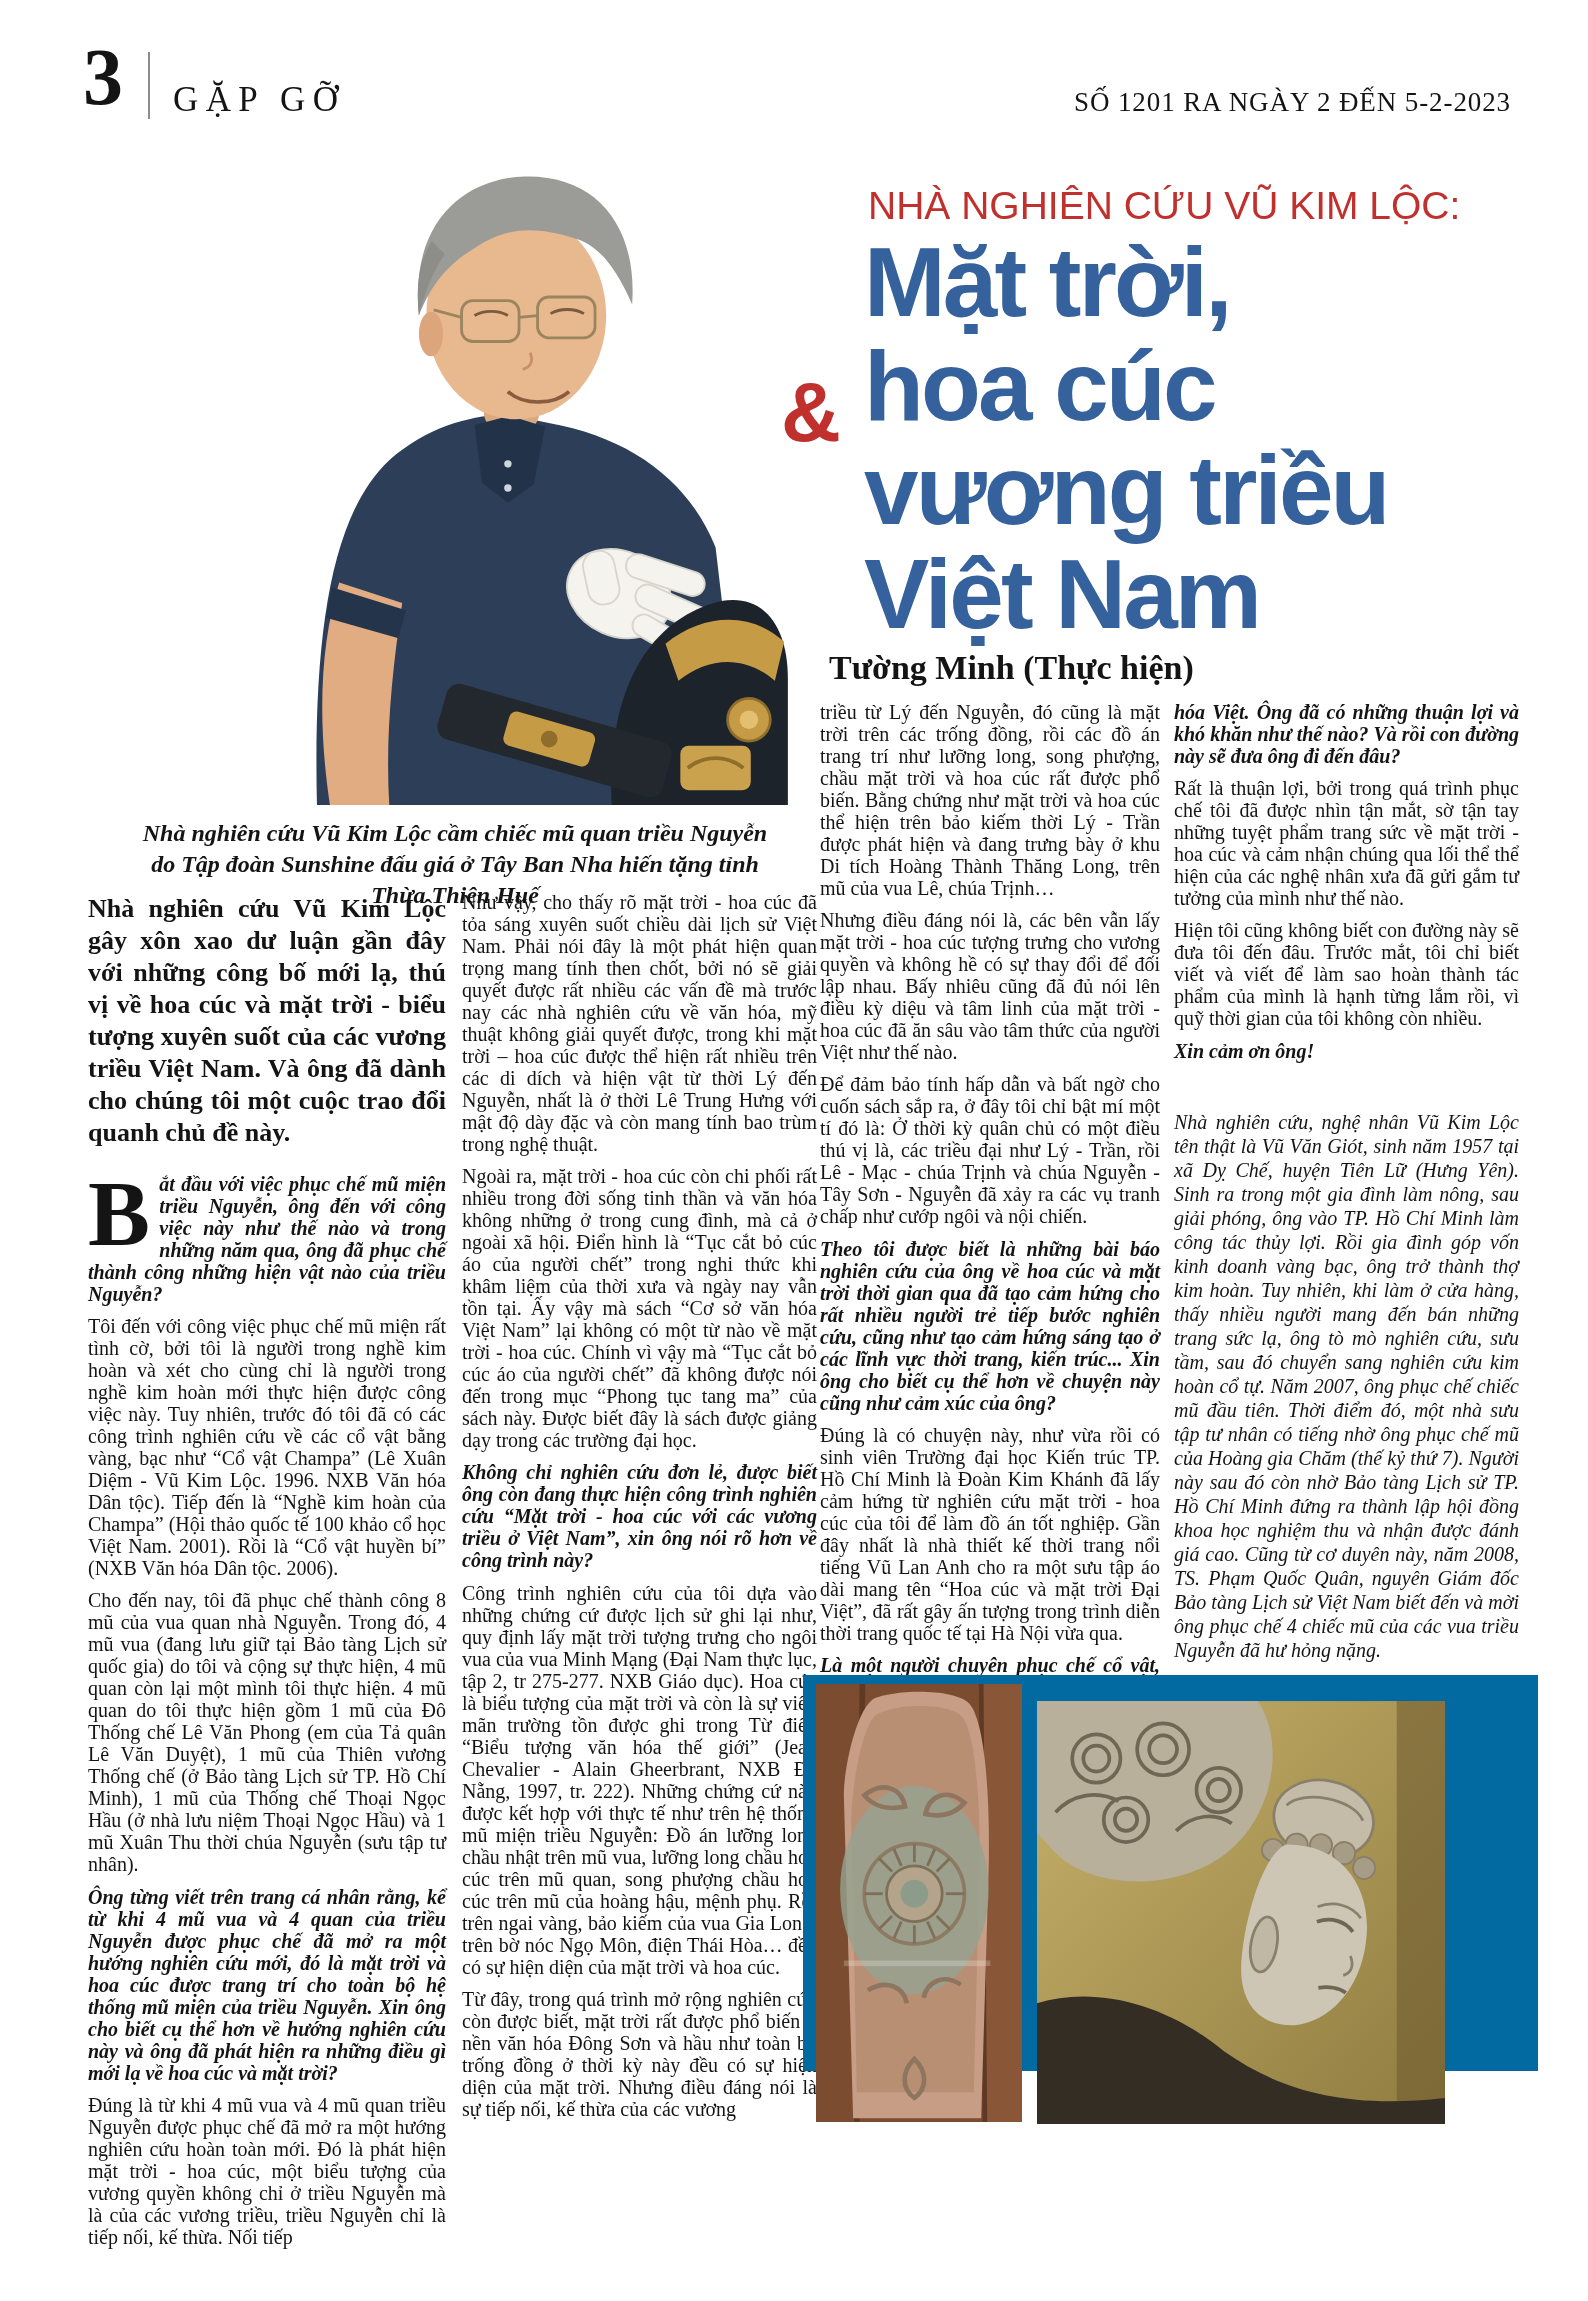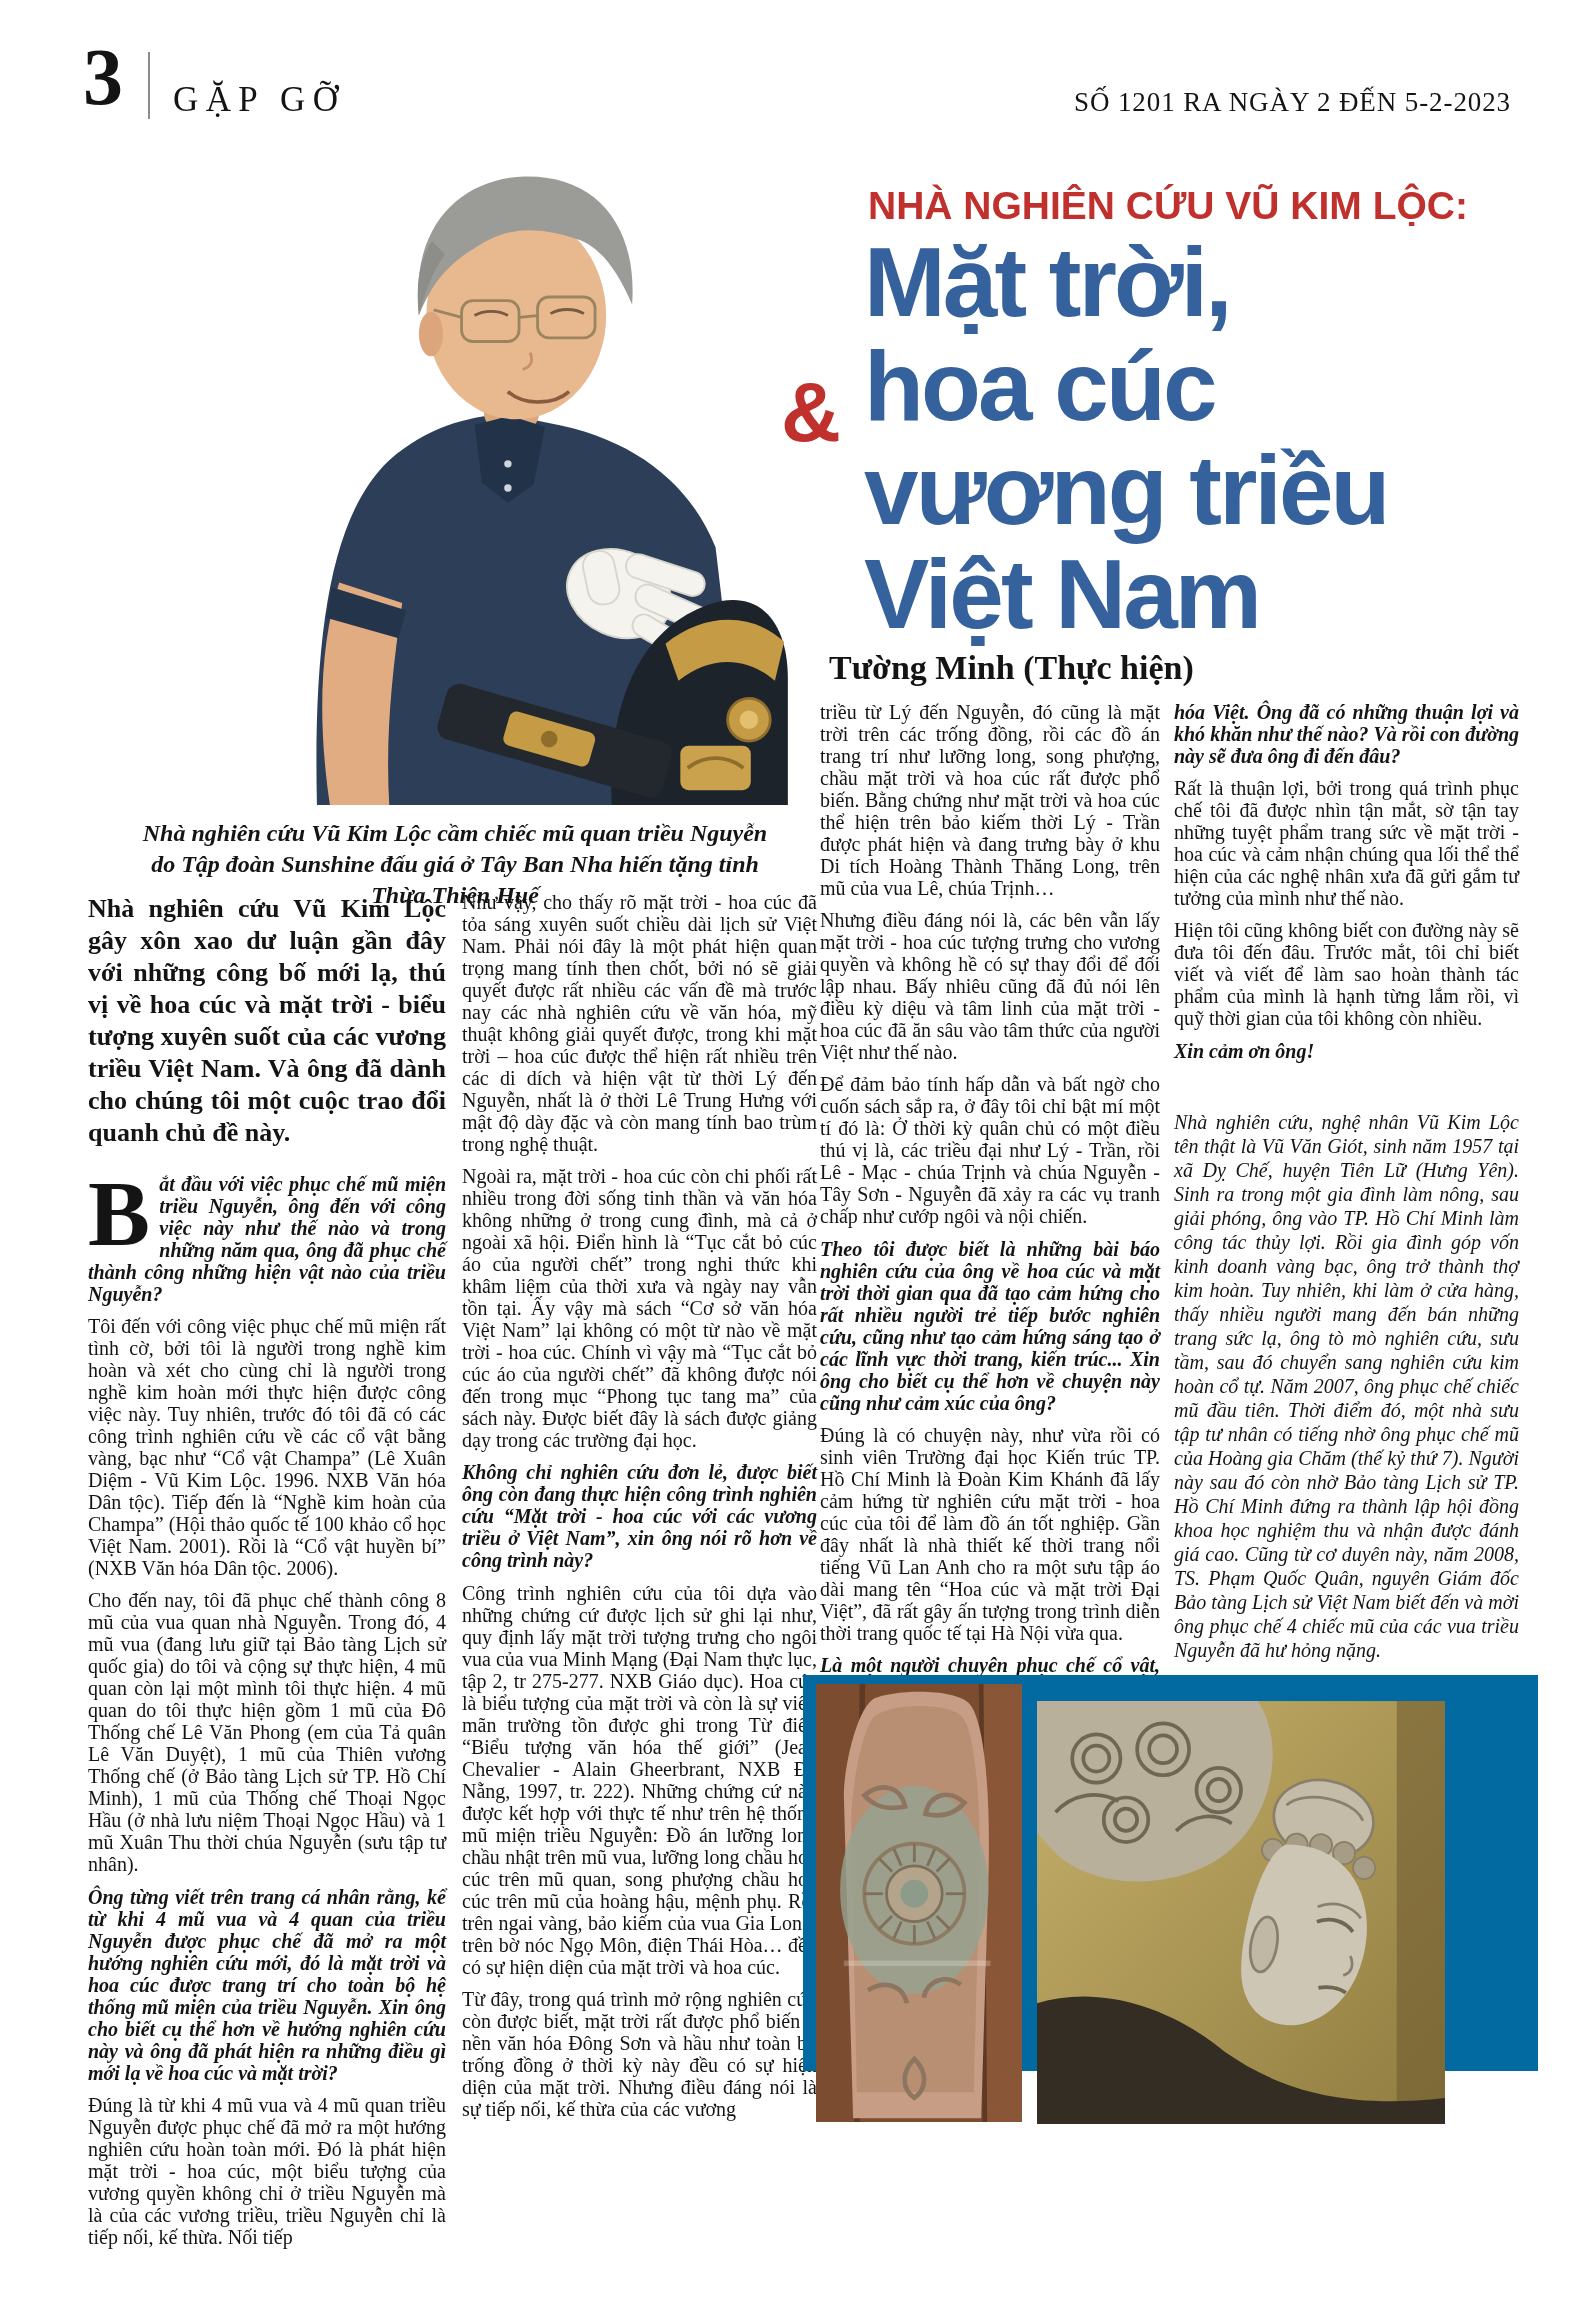--- a/index.html
+++ b/index.html
@@ -14,21 +14,21 @@
 
   
   .main-photo{position:absolute;left:111px;top:119px;width:677px;height:686px;}
   .main-caption{position:absolute;left:121px;top:818px;width:668px;font-size:24px;line-height:31px;
                 font-style:italic;font-weight:bold;text-align:center;}
   .cap-credit{text-align:right;margin-top:1.9px;padding-right:5.6px;}
   .credit-name{font-style:normal;}
 
   
   .kicker{position:absolute;left:868px;top:184px;font-family:"Liberation Sans",sans-serif;
-          font-weight:bold;font-size:39px;color:#c0302d;white-space:nowrap;}
+          font-weight:normal;font-size:39px;color:#c0302d;white-space:nowrap;}
   .headline{position:absolute;left:864px;top:230px;width:672px;font-family:"Liberation Sans",sans-serif;
             font-weight:bold;color:#35619c;font-size:98px;line-height:104px;letter-spacing:-2.8px;}
   .amp{position:absolute;left:781px;top:371px;font-family:"Liberation Sans",sans-serif;
        font-weight:bold;font-size:83px;color:#c0302d;line-height:1;}
   .byline{position:absolute;left:829px;top:649px;font-size:34px;font-weight:bold;}
 
   
   .col{position:absolute;font-size:20px;line-height:22px;text-align:justify;}
   #col1{left:88px;top:893px;width:358px;}
   #col2{left:462px;top:891px;width:355px;}

